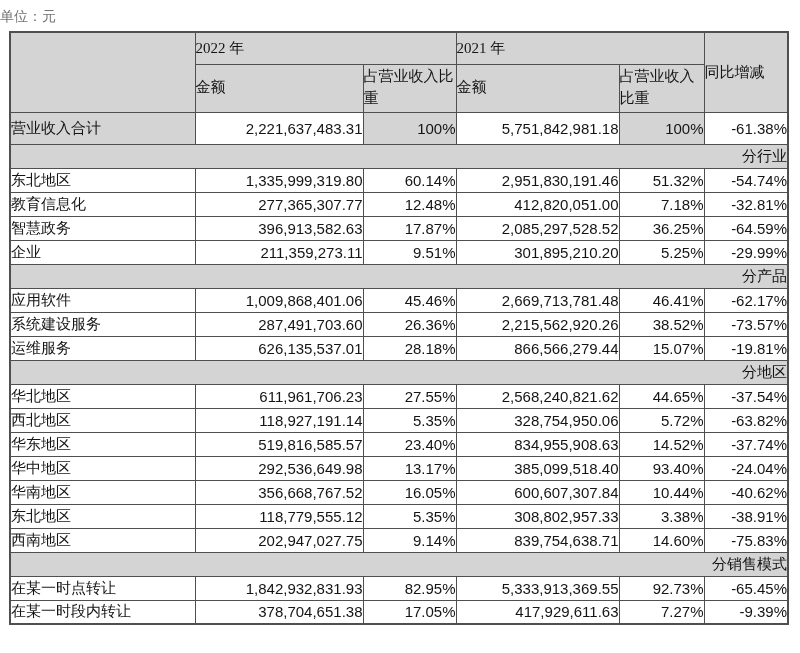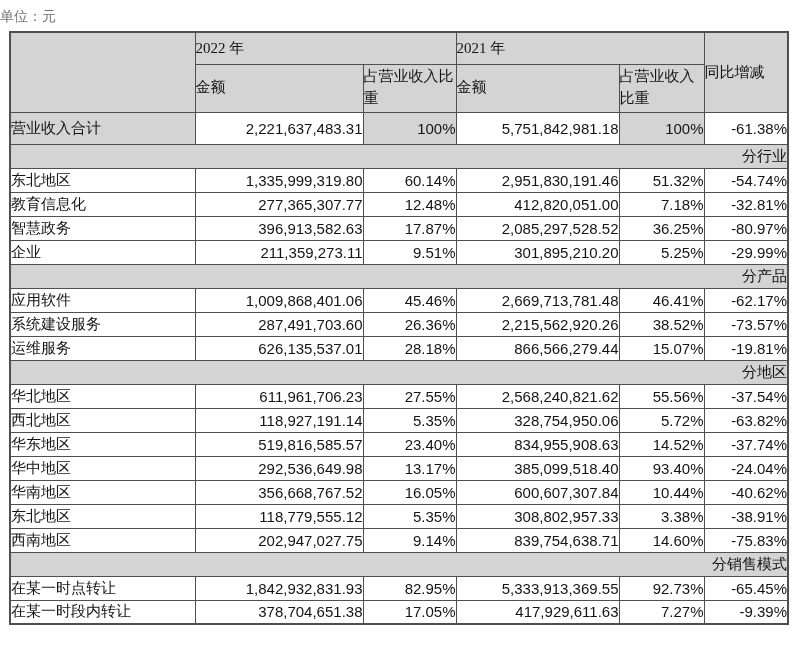--- a/index.html
+++ b/index.html
@@ -109,21 +109,21 @@
         <td class="num">412,820,051.00</td>
         <td class="num">7.18%</td>
         <td class="num">-32.81%</td>
       </tr>
       <tr class="data-row">
         <td class="label">智慧政务</td>
         <td class="num">396,913,582.63</td>
         <td class="num">17.87%</td>
         <td class="num">2,085,297,528.52</td>
         <td class="num">36.25%</td>
-        <td class="num">-80.97%</td>
+        <td class="num">-64.59%</td>
       </tr>
       <tr class="data-row">
         <td class="label">企业</td>
         <td class="num">211,359,273.11</td>
         <td class="num">9.51%</td>
         <td class="num">301,895,210.20</td>
         <td class="num">5.25%</td>
         <td class="num">-29.99%</td>
       </tr>
 
@@ -156,21 +156,21 @@
       </tr>
 
       <tr class="section-row">
         <td colspan="6">分地区</td>
       </tr>
       <tr class="data-row">
         <td class="label">华北地区</td>
         <td class="num">611,961,706.23</td>
         <td class="num">27.55%</td>
         <td class="num">2,568,240,821.62</td>
-        <td class="num">55.56%</td>
+        <td class="num">44.65%</td>
         <td class="num">-37.54%</td>
       </tr>
       <tr class="data-row">
         <td class="label">西北地区</td>
         <td class="num">118,927,191.14</td>
         <td class="num">5.35%</td>
         <td class="num">328,754,950.06</td>
         <td class="num">5.72%</td>
         <td class="num">-63.82%</td>
       </tr>

